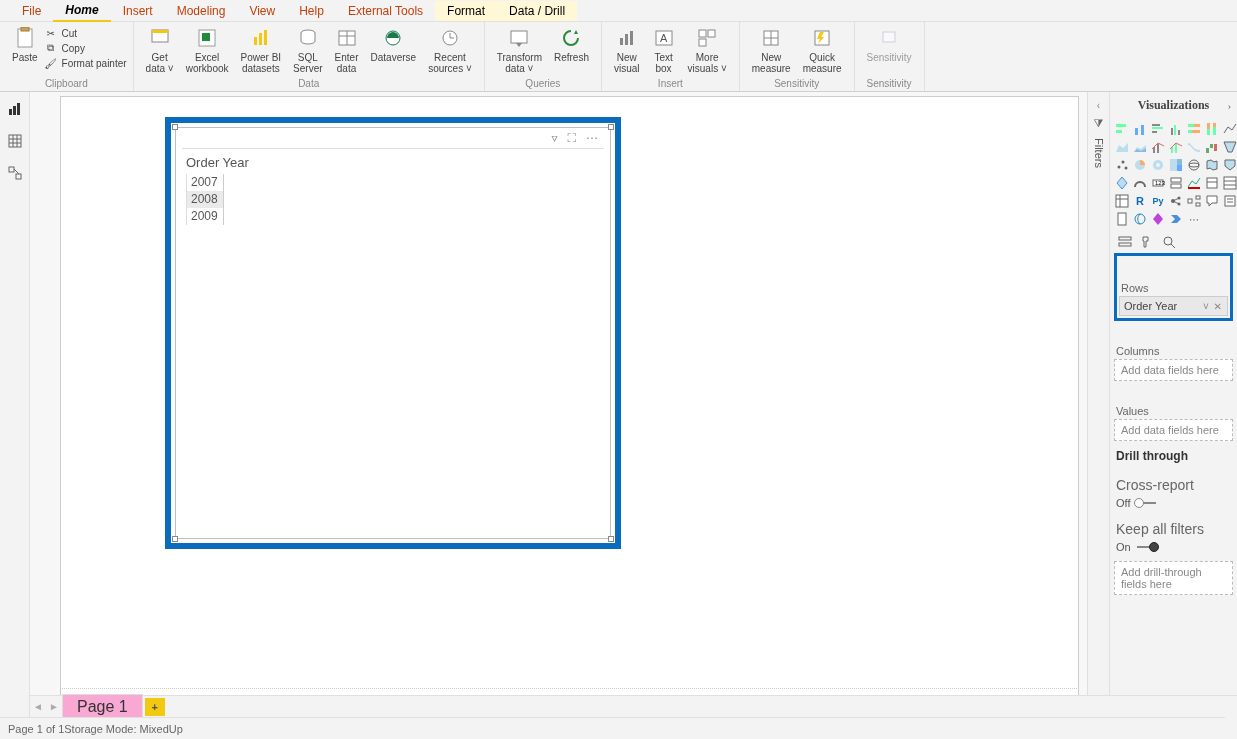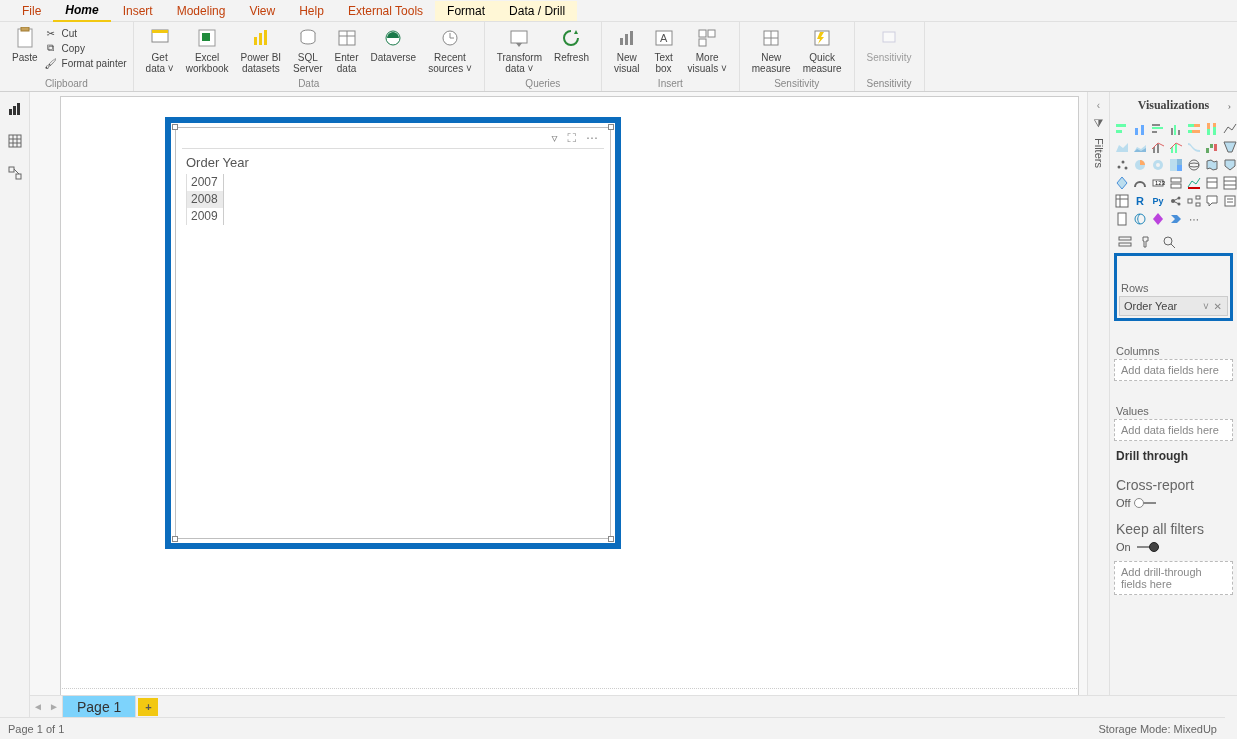--- a/index.html
+++ b/index.html
@@ -75,25 +75,25 @@
   .toggle-row .lab2 { font-size:14px; color:#666;margin-top:8px;}
   .toggle-row.col { flex-direction:column; align-items:flex-start; gap:2px;}
   .sw-line { width:20px; height:2px; background:#888; display:inline-block; position:relative;}
   .sw-line::after { content:""; width:8px; height:8px; border-radius:50%; background:#444; border:1px solid #222; position:absolute; top:-4px; right:-2px;}
   .sw-line.off::after { left:-2px; right:auto; background:#fff; border:1px solid #888;}
   .tog-wrap { display:flex; align-items:center; gap:6px; padding-top:2px;}
   
   
   .page-tabs { position: absolute; left: 30px; right: 0; bottom: 22px; height: 22px; display: flex; align-items: center; border-top: 1px solid #e0e0e0; background: #f3f3f3; }
   .pt-arrow { width: 16px; text-align: center; color: #aaa; cursor: pointer; font-size:10px;}
-  .pt-tab { padding: 3px 14px; background: #7dd3fc; border: 1px solid #ddd; border-bottom: none; font-size: 14px; cursor: pointer; }
+  .pt-tab { padding: 3px 14px; background: #f9a8d4; border: 1px solid #ddd; border-bottom: none; font-size: 16px; cursor: pointer; }
   .pt-add { width: 20px; height: 18px; background: #f2c811; margin-left: 2px; display: flex; align-items: center; justify-content: center; cursor: pointer; font-weight: bold; color: #555; }
   
   
-  .status-bar { position: absolute; bottom: 0; left: 0; right: 12px; height: 22px; background: #f3f3f3; border-top: 1px solid #e0e0e0; display: flex; justify-content: space-between; align-items: center; padding: 0 8px; font-size: 11px; color: #666; }
+  .status-bar { position: absolute; bottom: 0; left: 0; right: 12px; height: 22px; background: #f3f3f3; border-top: 1px solid #e0e0e0; display: flex; align-items: center; padding: 0 8px; font-size: 11px; color: #666; }
 
   svg { display:block; }
 </style>
 </head>
 <body>
 
 <div class="menu-bar">
   <div class="menu-item">File</div>
   <div class="menu-item active">Home</div>
   <div class="menu-item">Insert</div>

